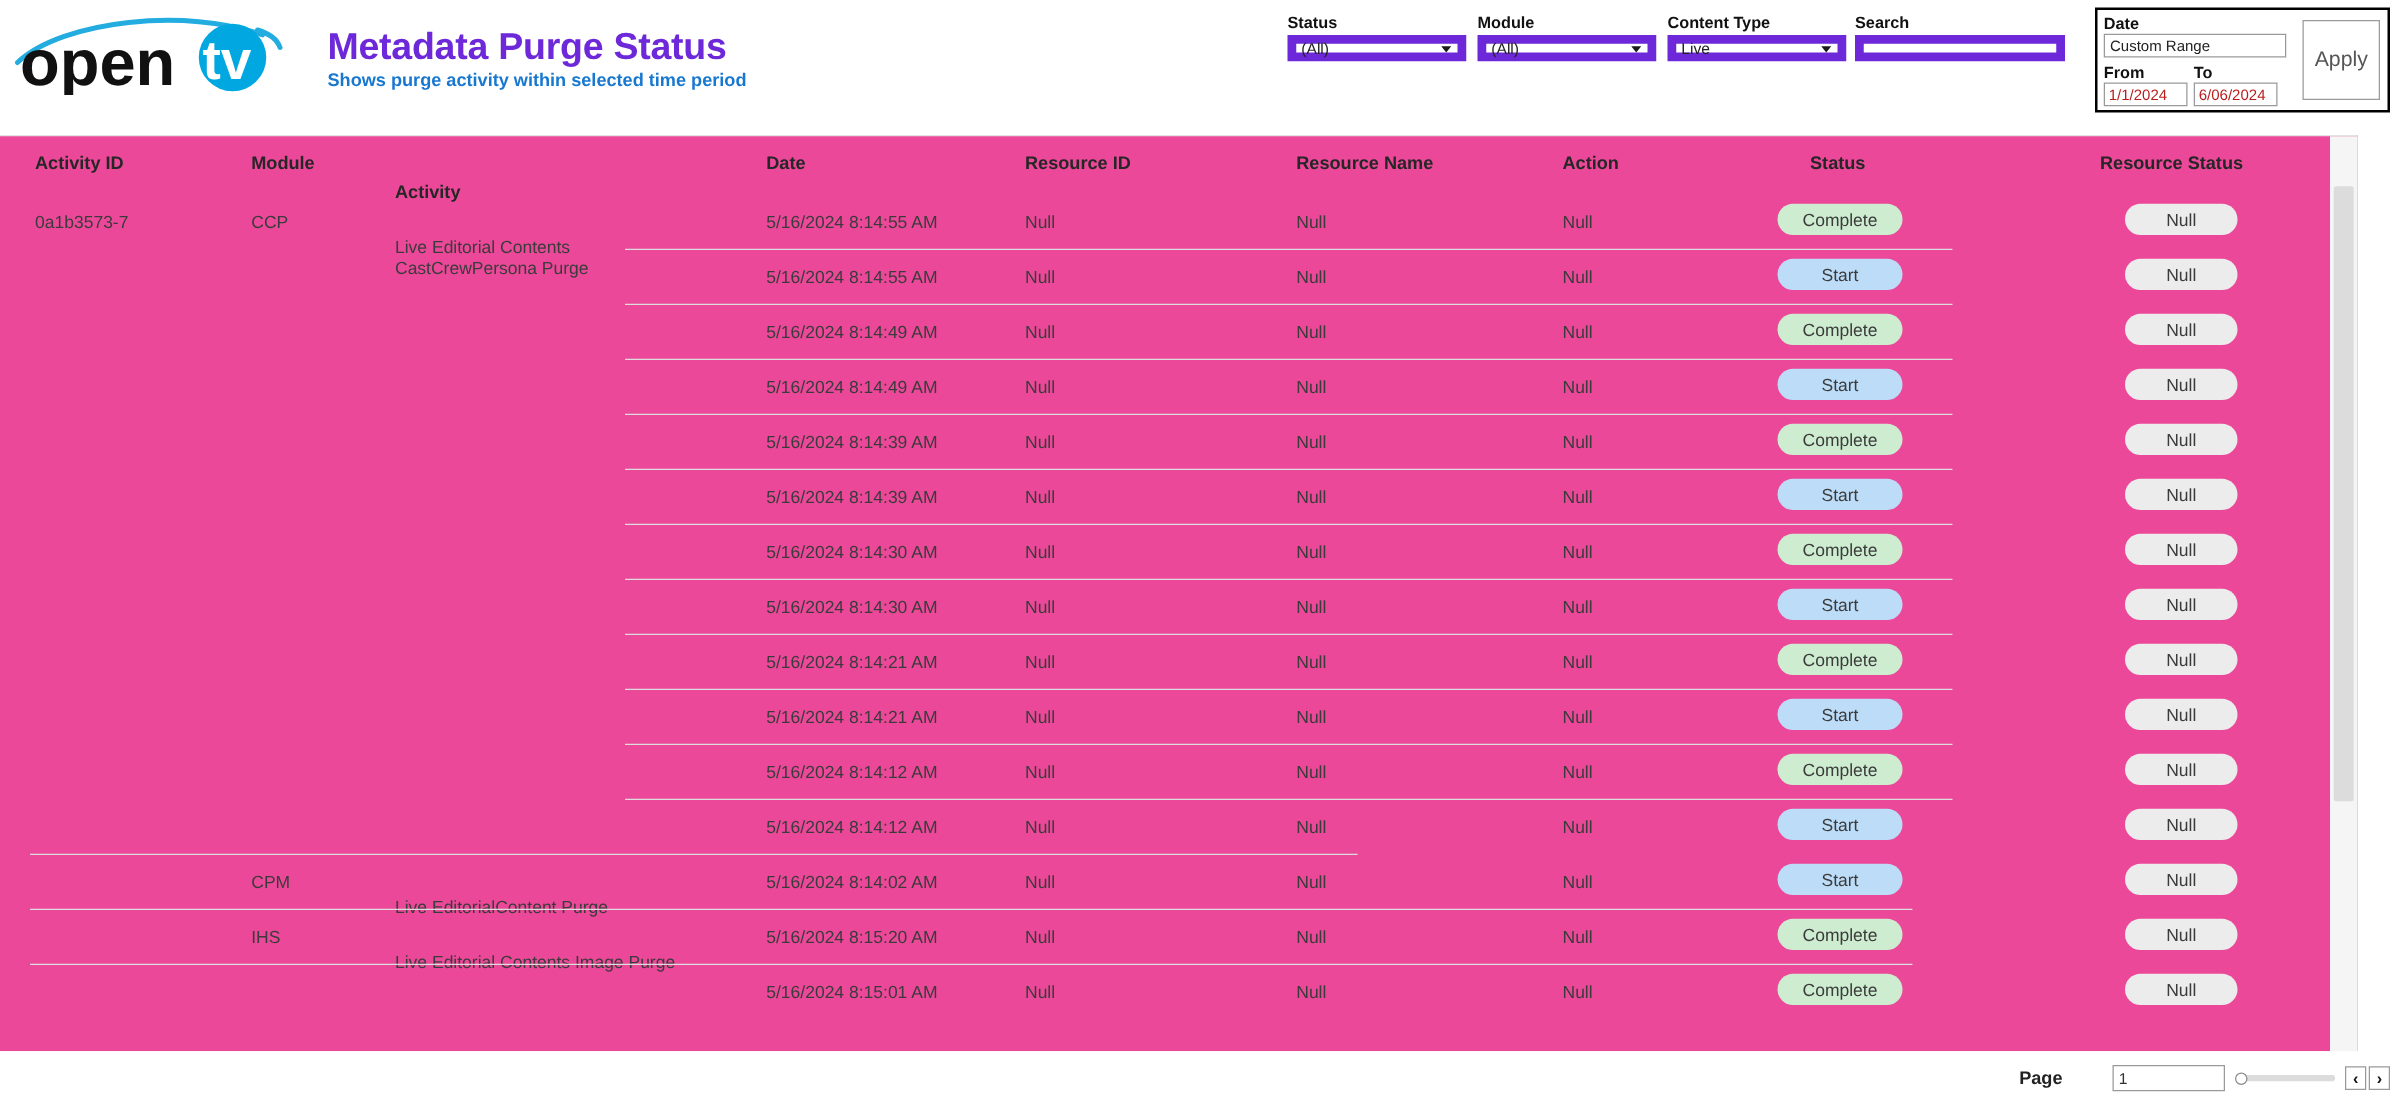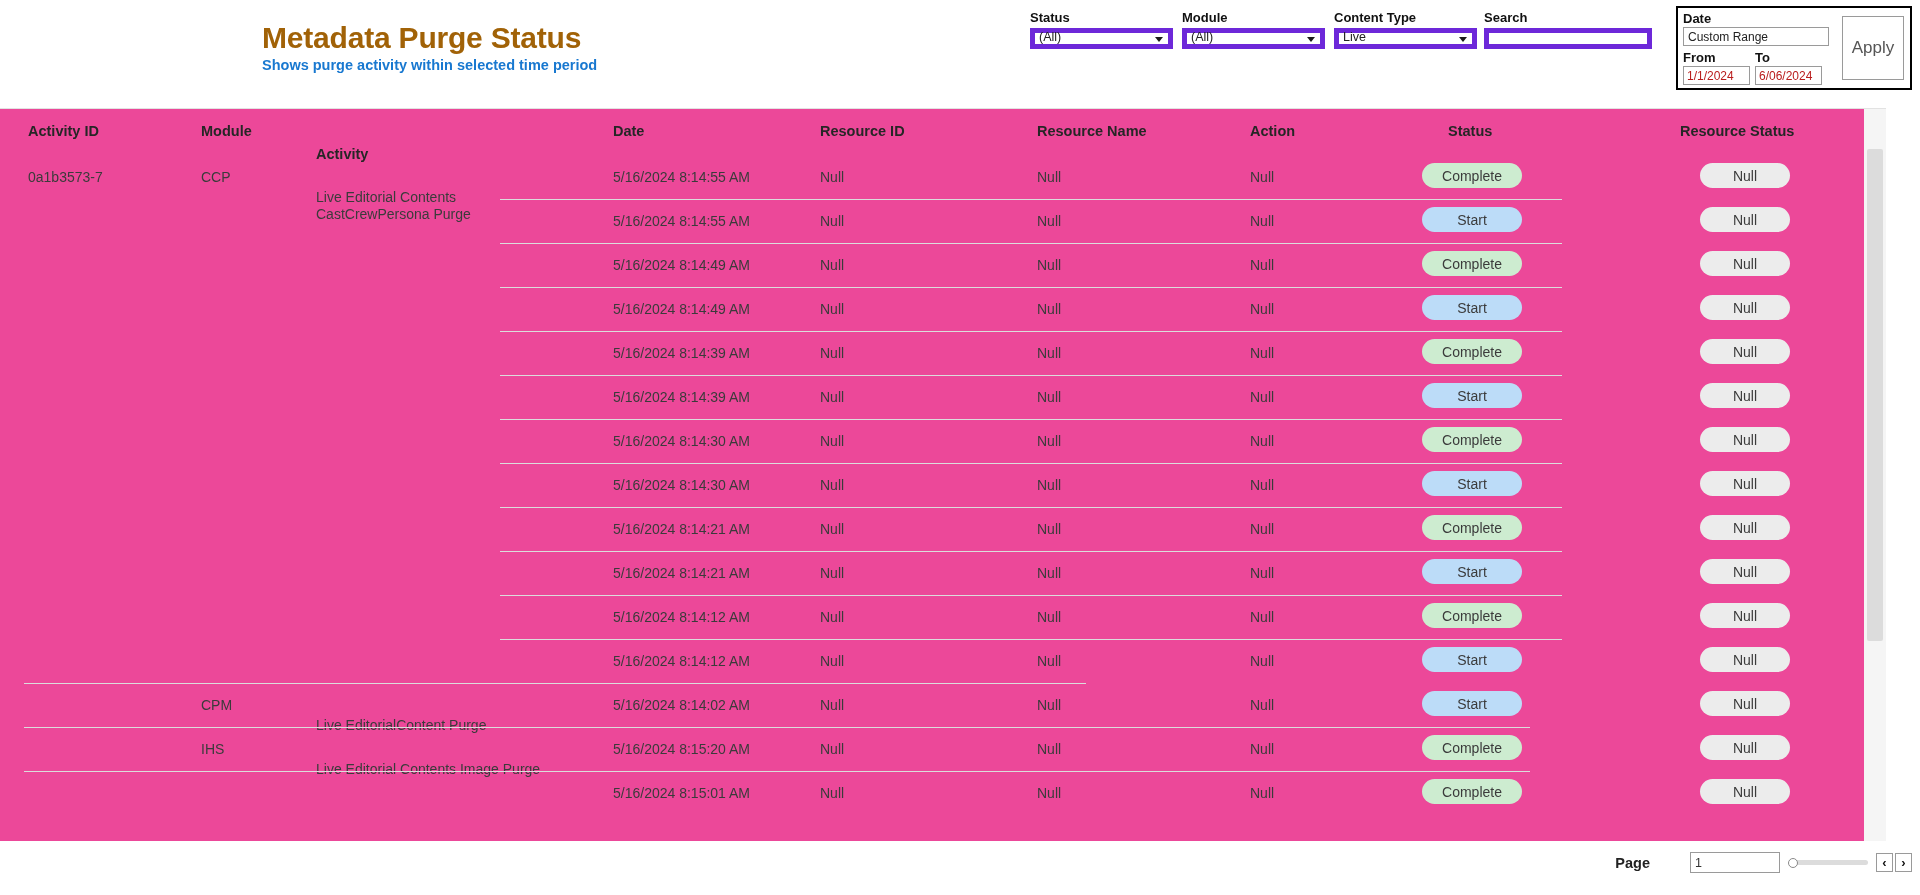--- a/index.html
+++ b/index.html
@@ -28,21 +28,21 @@
   .logo svg { display: block; }
 
   
   .title-block {
     position: absolute;
     left: 262px; top: 22px;
   }
   .page-title {
     font-size: 30px;
     font-weight: bold;
-    color: #a16207;
+    color: #6d28d9;
     line-height: 1.05;
     letter-spacing: -0.2px;
     white-space: nowrap;
   }
   .page-subtitle {
     font-size: 14.5px;
     font-weight: bold;
     color: #1878d0;
     margin-top: 3px;
     white-space: nowrap;
@@ -55,27 +55,27 @@
   }
   .filter-label {
     font-size: 13px;
     font-weight: bold;
     color: #111111;
     margin-bottom: 3px;
     white-space: nowrap;
   }
   .select-box, .text-box {
     height: 21px;
-    border: 5px solid #6d28d9;
+    border: 7px solid #6d28d9;
     background: #ffffff;
     font-size: 12.5px;
     color: #222222;
     padding: 0 4px;
     display: flex;
-    align-items: flex-end;
+    align-items: center;
     position: relative;
   }
   .select-box .caret {
     position: absolute;
     right: 5px; top: 50%;
     width: 0; height: 0;
     margin-top: -2px;
     border-left: 4px solid transparent;
     border-right: 4px solid transparent;
     border-top: 5px solid #1a1a1a;
@@ -325,20 +325,29 @@
     color: #111;
     font-weight: bold;
     line-height: 1;
   }
 </style>
 </head>
 <body>
 
 <div class="header">
 
+  <div class="logo">
+    <svg width="248" height="66" viewBox="0 0 248 66" xmlns="http://www.w3.org/2000/svg">
+      <path d="M4 40 C 40 6, 140 -4, 200 18" stroke="#22ace0" stroke-width="4" fill="none" stroke-linecap="round"></path>
+      <path d="M196 14 C 206 17, 212 22, 214 28" stroke="#22ace0" stroke-width="4" fill="none" stroke-linecap="round"></path>
+      <circle cx="176" cy="36" r="27" fill="#00a7e1"></circle>
+      <text x="6" y="58" font-family="Liberation Sans, sans-serif" font-size="52" font-weight="bold" fill="#111111">open</text>
+      <text x="152" y="53" font-family="Liberation Sans, sans-serif" font-size="44" font-weight="bold" fill="#ffffff">tv</text>
+    </svg>
+  </div>
 
   <div class="title-block">
     <div class="page-title">Metadata Purge Status</div>
     <div class="page-subtitle">Shows purge activity within selected time period</div>
   </div>
 
   <div class="filter" id="filter-status">
     <div class="filter-label">Status</div>
     <div class="select-box">
       <span>(All)</span>

